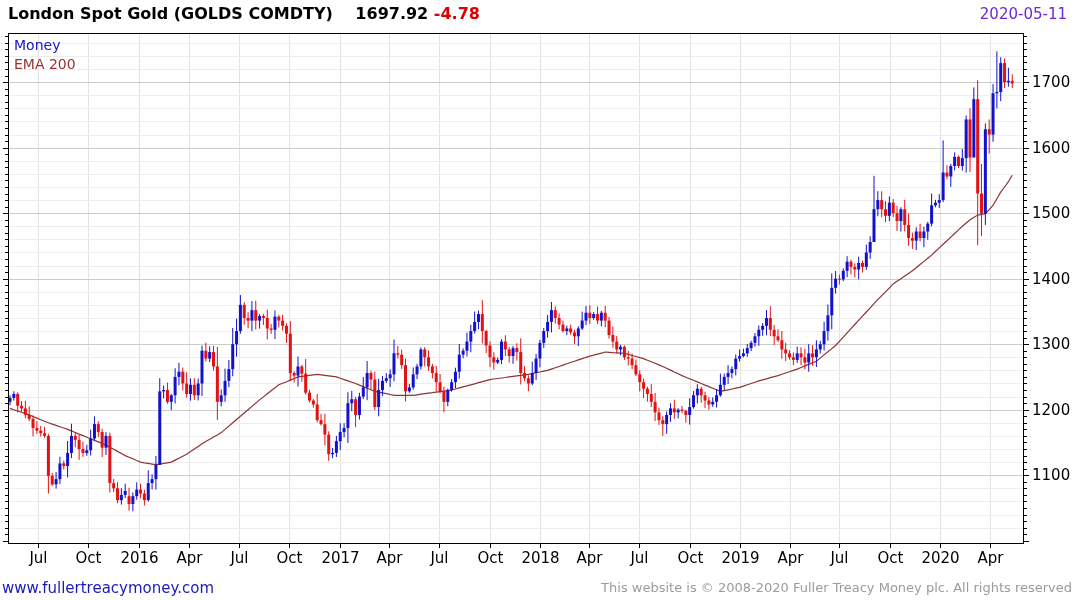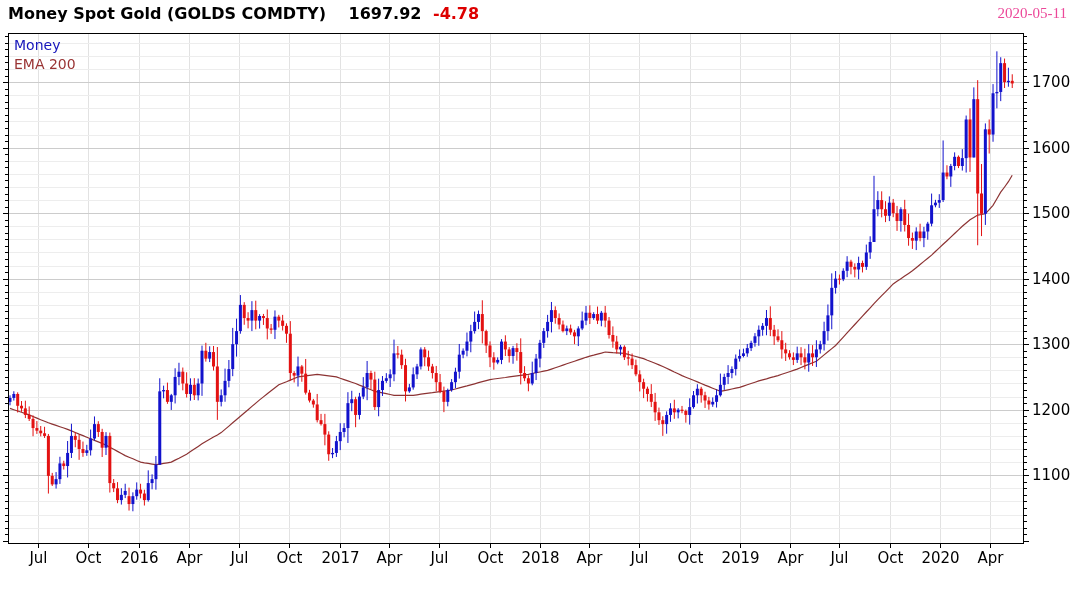--- a/index.html
+++ b/index.html
@@ -1,32 +1,32 @@
 <!DOCTYPE html>
 <html><head>
 <meta charset="utf-8">
 <style>
   html,body{margin:0;padding:0;background:#ffffff;}
   .page{position:relative;width:1075px;height:600px;background:#fff;overflow:hidden;
         font-family:"DejaVu Sans","Liberation Sans",sans-serif;}
   .hdr-title{position:absolute;left:8px;top:4px;font-size:16px;font-weight:bold;color:#000;white-space:nowrap;}
-  .hdr-change{color:#dd0000;margin-left:6px;}
-  .hdr-date{position:absolute;right:8px;top:5px;font-size:15px;color:#ec4899;font-family:Liberation Serif, serif;}
+  .hdr-change{color:#dd0000;}
+  .hdr-date{position:absolute;right:8px;top:5px;font-size:15px;color:#6d28d9;}
   .legend-interval{position:absolute;left:14px;top:37px;font-size:14px;color:#1515bb;}
   .legend-ema{position:absolute;left:14px;top:56px;font-size:14px;color:#993333;}
   .plot-svg{position:absolute;left:0;top:0;}
   .ftr-link{position:absolute;left:2px;bottom:3px;font-size:15px;color:#1a1abb;text-decoration:none;cursor:pointer;}
   .ftr-copy{position:absolute;right:3px;bottom:5px;font-size:13px;color:#9b9b9b;white-space:nowrap;}
 </style>
 </head>
 <body>
 
 <div class="page">
   <div class="hdr-title">
-    <span>Money Spot Gold (GOLDS COMDTY)</span>
+    <span>London Spot Gold (GOLDS COMDTY)</span>
     <span style="margin-left:17px;">1697.92</span>
     <span class="hdr-change">-4.78</span>
   </div>
   <div class="hdr-date">2020-05-11</div>
 
   <svg id="plot" class="plot-svg" width="1075" height="600">
       <line x1="38.5" y1="33.5" x2="38.5" y2="543.5" stroke="#e2e2e2" stroke-width="1"></line>
       <line x1="88.5" y1="33.5" x2="88.5" y2="543.5" stroke="#e2e2e2" stroke-width="1"></line>
       <line x1="139.5" y1="33.5" x2="139.5" y2="543.5" stroke="#e2e2e2" stroke-width="1"></line>
       <line x1="189.5" y1="33.5" x2="189.5" y2="543.5" stroke="#e2e2e2" stroke-width="1"></line>
@@ -811,13 +811,15 @@
       <text x="890.5" y="563" font-size="15" fill="#000" text-anchor="middle" font-family="&quot;DejaVu Sans&quot;,&quot;Liberation Sans&quot;,sans-serif">Oct</text>
       <line x1="940.5" y1="544" x2="940.5" y2="548" stroke="#000000" stroke-width="1"></line>
       <text x="940.5" y="563" font-size="15" fill="#000" text-anchor="middle" font-family="&quot;DejaVu Sans&quot;,&quot;Liberation Sans&quot;,sans-serif">2020</text>
       <line x1="990.5" y1="544" x2="990.5" y2="548" stroke="#000000" stroke-width="1"></line>
       <text x="990.5" y="563" font-size="15" fill="#000" text-anchor="middle" font-family="&quot;DejaVu Sans&quot;,&quot;Liberation Sans&quot;,sans-serif">Apr</text>
     </svg>
 
   <div class="legend-interval">Money</div>
   <div class="legend-ema">EMA 200</div>
 
+  <a class="ftr-link">www.fullertreacymoney.com</a>
+  <div class="ftr-copy">This website is © 2008-2020 Fuller Treacy Money plc. All rights reserved</div>
 </div>
 
 </body></html>

